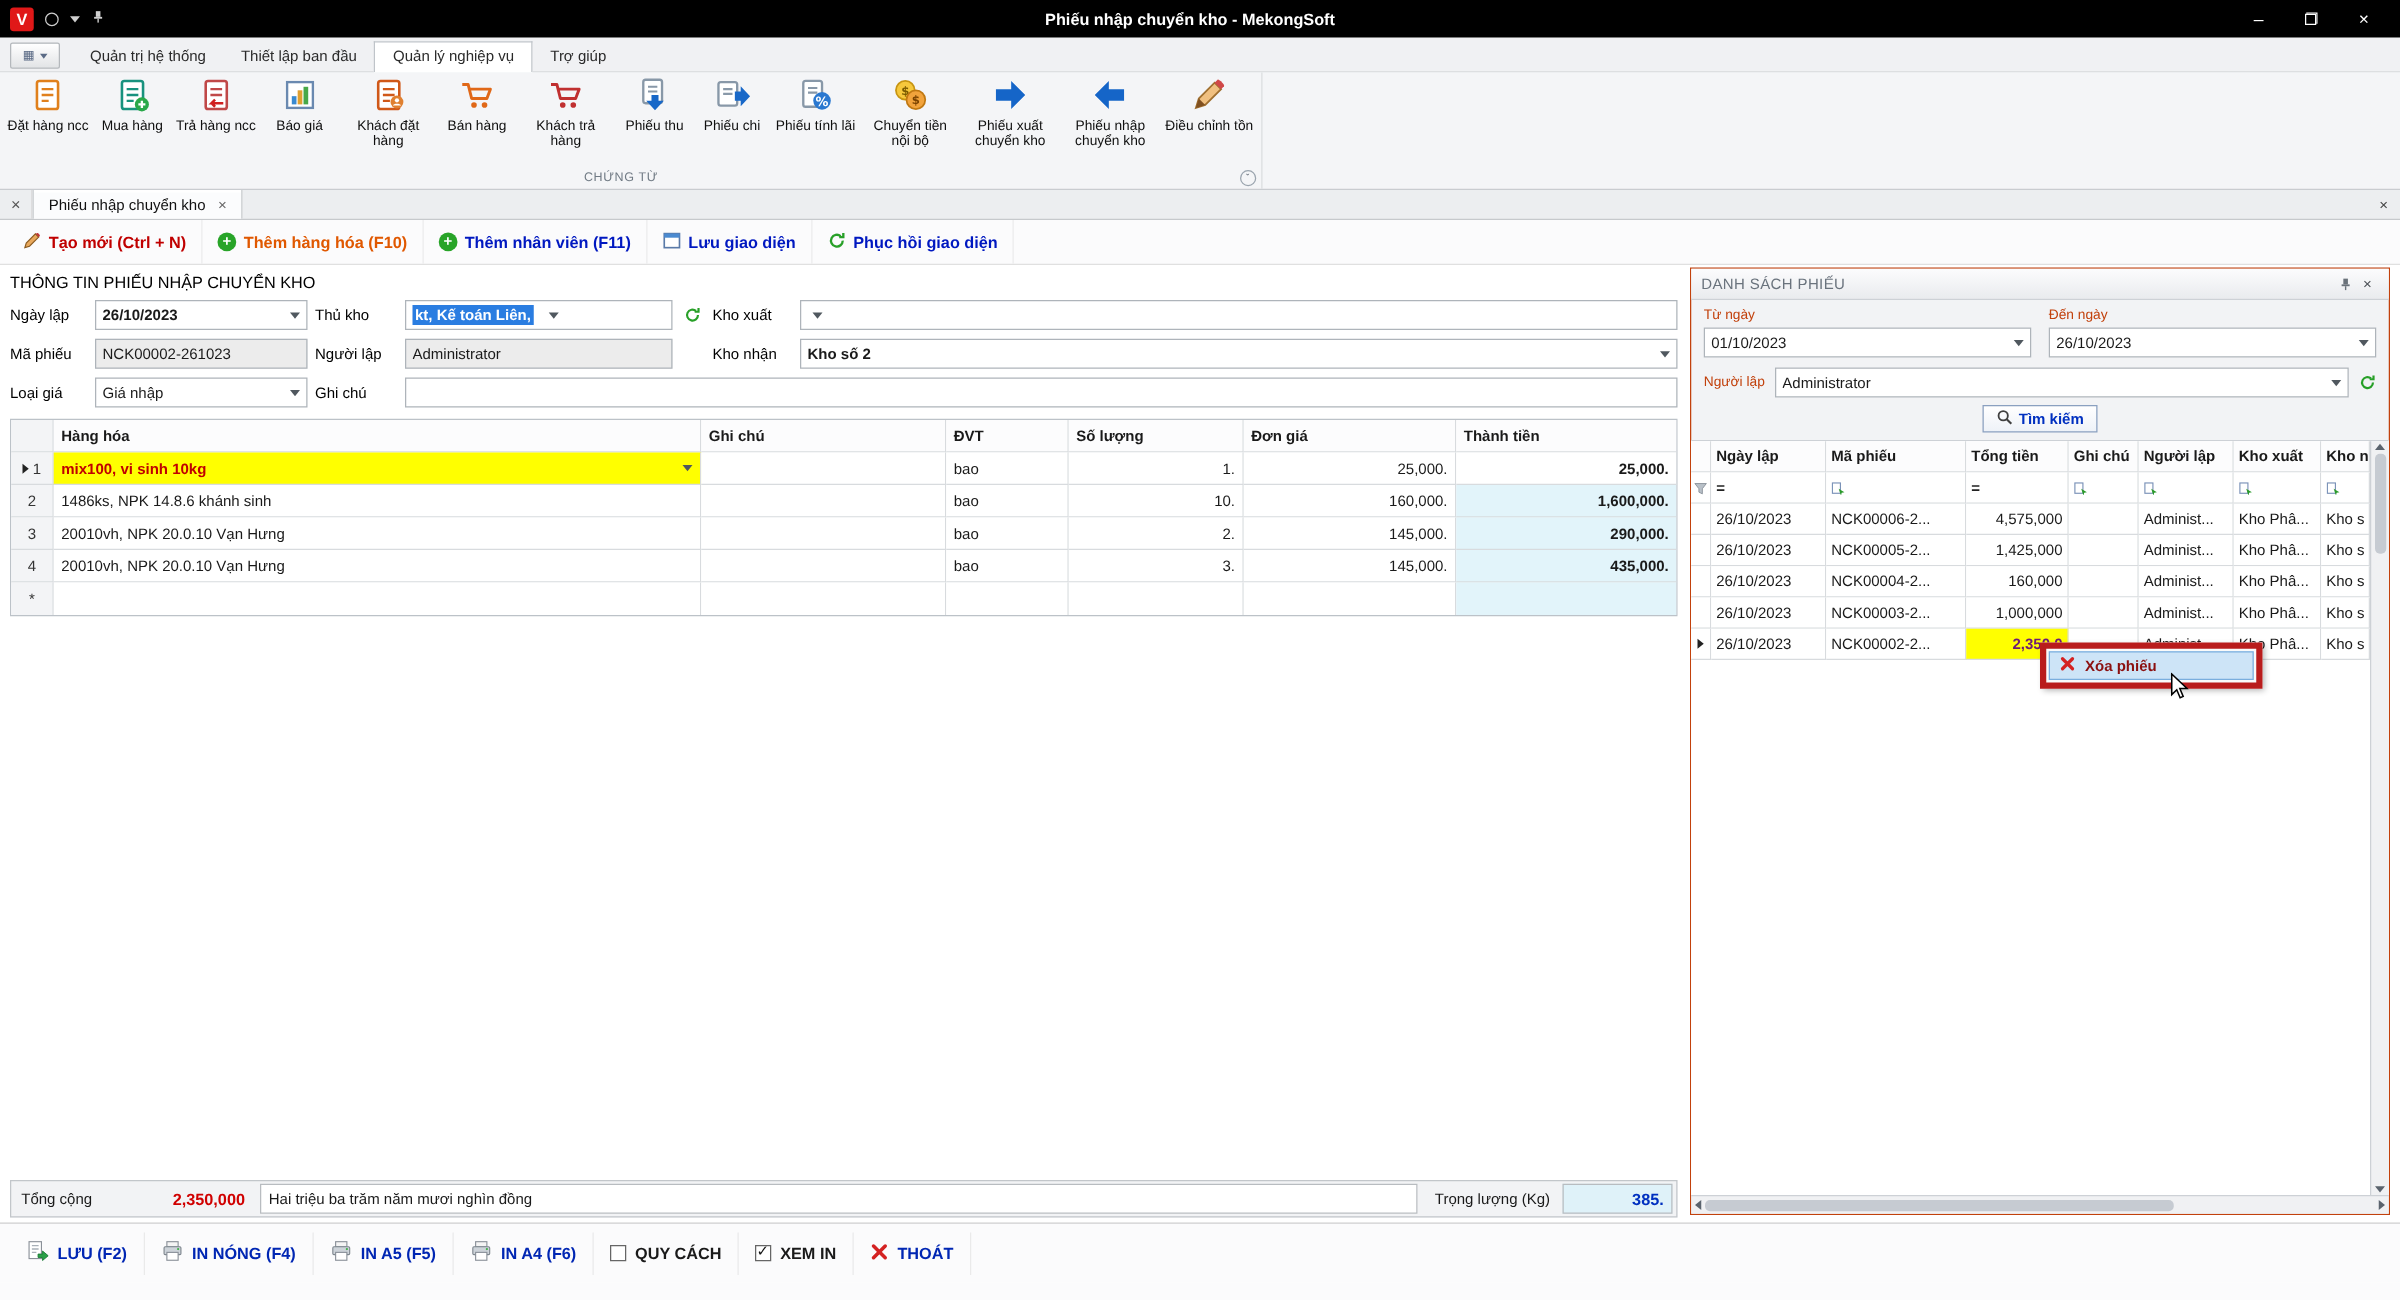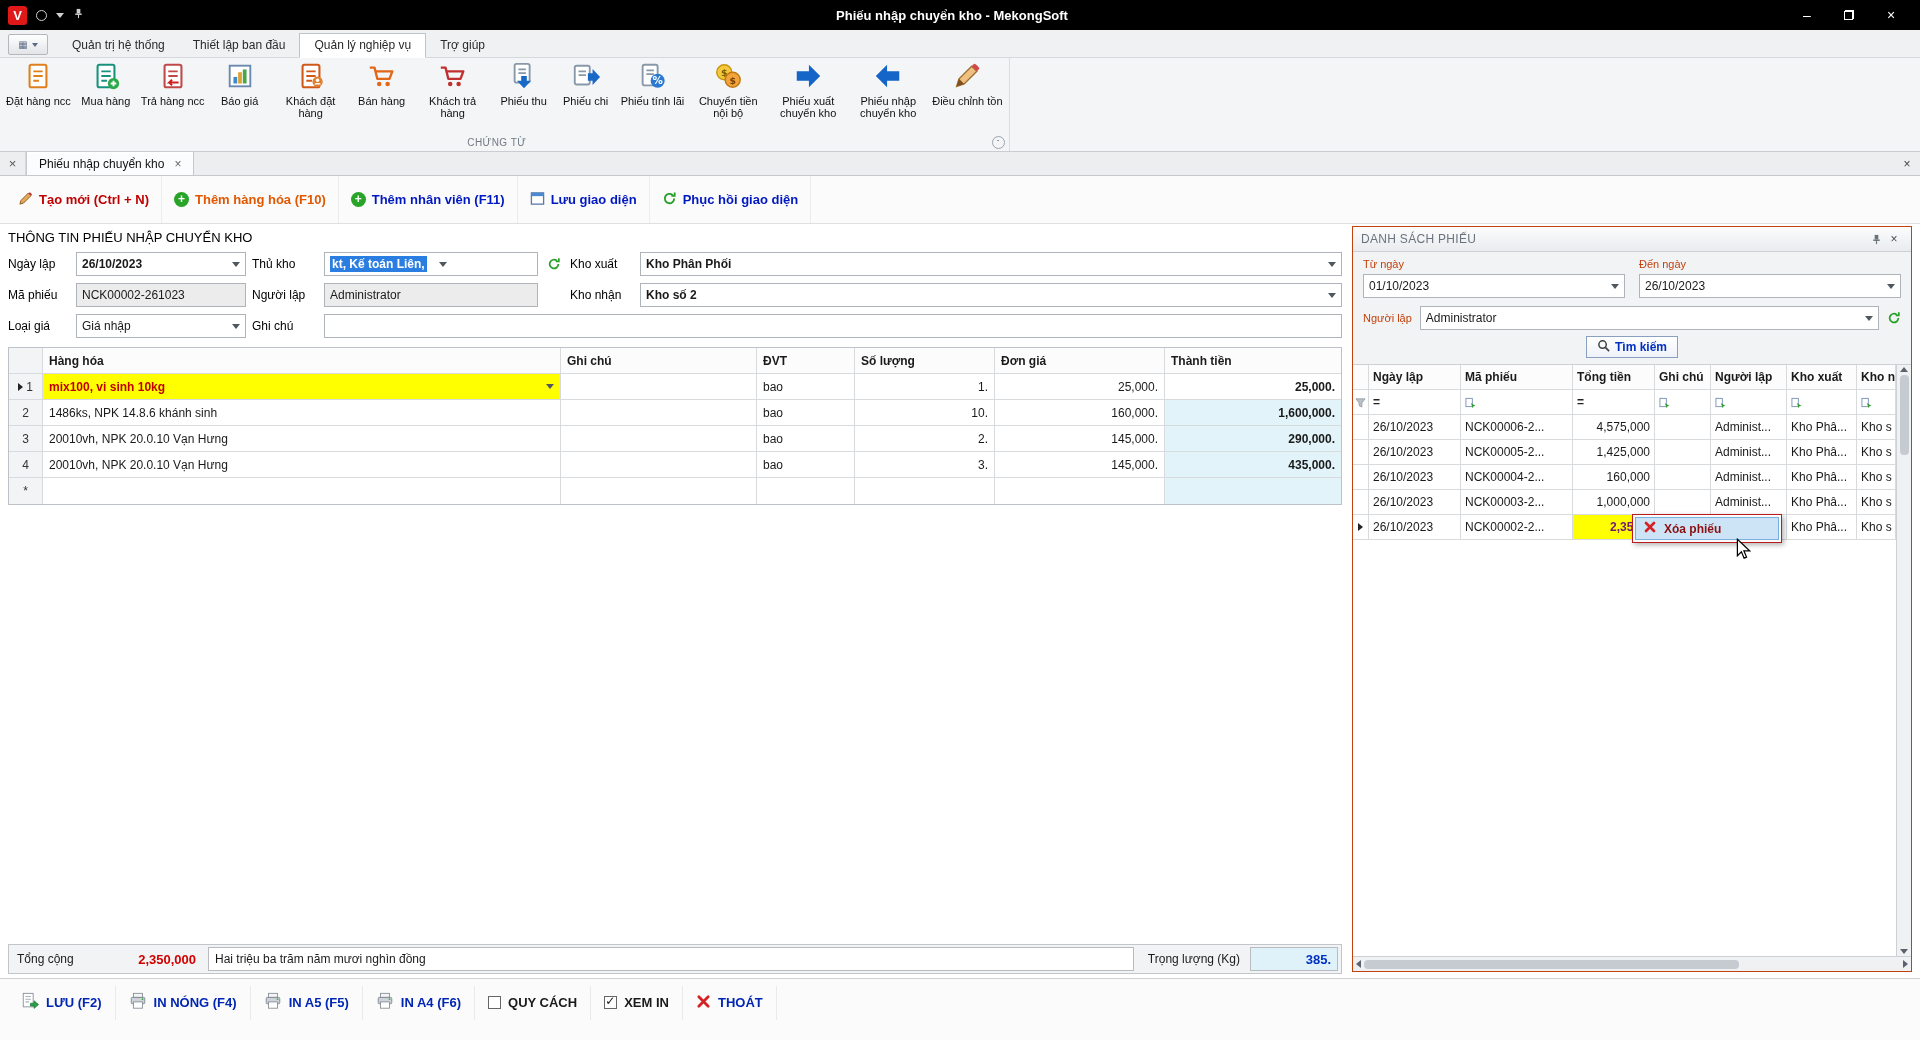--- a/index.html
+++ b/index.html
@@ -40,21 +40,21 @@
 .rgroup-chevron{width:13px;height:13px;border:1px solid #9aa4ae;border-radius:50%;display:flex;align-items:center;justify-content:center;margin-right:2px;color:#5a6470;font-size:8px;line-height:8px}
 
 
 .doctab-row{height:24px;background:#eceef0;display:flex;align-items:stretch;border-bottom:1px solid #c6c9cc;flex:0 0 auto}
 .dt-close{width:26px;display:flex;align-items:center;justify-content:center;color:#555;font-size:13px;border-right:1px solid #d8d8d8}
 .doctab{background:#fbfcfd;border-right:1px solid #c6c9cc;border-left:1px solid #c6c9cc;padding:0 12px;display:flex;align-items:center;gap:10px;font-size:12px;color:#111;box-shadow:inset 0 2px 0 #fff}
 .doctab .x{color:#666;font-size:12px}
 .dt-right-close{margin-left:auto;width:26px;display:flex;align-items:center;justify-content:center;color:#444}
 
 
-.actionbar{height:48px;background:#fbfbfc;border-bottom:1px solid #e0e0e0;display:flex;align-items:center;padding:0 6px;flex:0 0 auto}
+.actionbar{height:36px;background:#fbfbfc;border-bottom:1px solid #e0e0e0;display:flex;align-items:center;padding:0 6px;flex:0 0 auto}
 .act{display:flex;align-items:center;gap:6px;padding:0 12px;height:100%;font-size:13px;font-weight:bold;border-right:1px solid #ececec}
 .act.red{color:#c00000}.act.orange{color:#e05800}.act.blue{color:#0018c0}
 .plus-ic{width:15px;height:15px;background:#28a428;border-radius:50%;color:#fff;font-weight:bold;font-size:12px;line-height:14px;text-align:center;flex:0 0 auto}
 
 
 .content{flex:1;display:flex;min-height:0;background:#fff}
 .left-col{flex:1;min-width:0;display:flex;flex-direction:column;padding:2px 8px 4px}
 .section-title{font-size:13px;font-weight:normal;padding:4px 0 6px;color:#000}
 .form-grid{display:grid;grid-template-columns:62px 170px 66px 214px 20px 64px 1fr;grid-auto-rows:26px;gap:5px 6px;align-items:center;margin-bottom:8px}
 .flabel{font-size:12px;color:#000}
@@ -114,21 +114,21 @@
 .vs-thumb{width:9px;height:80px;background:#c6cbd2;border-radius:4px;margin:3px 0}
 .hs{height:15px;background:#f0f1f3;border-top:1px solid #cdd1d6;display:flex;align-items:center;padding:0 3px;gap:3px;flex:0 0 auto}
 .hs-thumb{flex:0 0 68%;height:9px;background:#c6cbd2;border-radius:4px}
 .tri-up{width:0;height:0;border-left:4px solid transparent;border-right:4px solid transparent;border-bottom:5px solid #5a636d}
 .tri-dn{width:0;height:0;border-left:4px solid transparent;border-right:4px solid transparent;border-top:5px solid #5a636d}
 .tri-l{width:0;height:0;border-top:4px solid transparent;border-bottom:4px solid transparent;border-right:5px solid #5a636d}
 .tri-r{width:0;height:0;border-top:4px solid transparent;border-bottom:4px solid transparent;border-left:5px solid #5a636d}
 .f-eq{color:#222;font-size:11px;font-weight:bold}
 
 
-.ctx-menu{position:absolute;left:1632px;top:514px;width:150px;background:#fafafa;border:1px solid #b91c1c;box-shadow:2px 2px 5px rgba(0,0,0,.3);padding:2px;z-index:50}
+.ctx-menu{position:absolute;left:1632px;top:514px;width:178px;background:#fafafa;border:5px solid #b91c1c;box-shadow:2px 2px 5px rgba(0,0,0,.3);padding:2px;z-index:50}
 .ctx-item{height:23px;display:flex;align-items:center;gap:8px;background:#cde4f7;border:1px solid #7aaede;padding:0 8px;color:#8b1010;font-weight:bold;font-size:12px}
 .cursor{position:absolute;left:1736px;top:538px;z-index:60}
 
 
 .btnbar{height:48px;background:#fbfbfc;border-top:1px solid #d0d0d0;display:flex;align-items:center;padding-left:8px;flex:0 0 auto}
 .bbtn{display:flex;align-items:center;gap:7px;font-size:13px;font-weight:bold;color:#0026b3;padding:0 13px;height:34px;border-right:1px solid #eaeaea}
 .bbtn.dark{color:#1a1a1a}
 .checkbox{width:13px;height:13px;border:1px solid #666;background:#fff;position:relative;flex:0 0 auto}
 .checkbox.checked::after{content:"\2713";position:absolute;left:0px;top:-3px;font-size:12px;color:#111;font-weight:bold}
 .bottom-gap{height:14px;background:#fbfbfc;flex:0 0 auto}
@@ -362,21 +362,20 @@
             <span class="caret"></span>
           </div>
         <span class="refresh-ic">
             <svg viewBox="0 0 16 16" width="14" height="14">
               <path d="M13 8a5 5 0 1 1-1.8-3.8" fill="none" stroke="#28a028" stroke-width="2"></path>
               <path d="M13.5 1.5v3.5H10" fill="none" stroke="#28a028" stroke-width="2"></path>
             </svg>
           </span>
         <span class="flabel">Kho xuất</span>
         <div class="ctrl bold">
-            <span class="val">Kho Phân Phối</span>
             <span class="caret"></span>
           </div>
 
         <span class="flabel">Mã phiếu</span>
         <div class="ctrl ro">
             <span class="val">NCK00002-261023</span>
           </div>
         <span class="flabel">Người lập</span>
         <div class="ctrl ro">
             <span class="val">Administrator</span>

